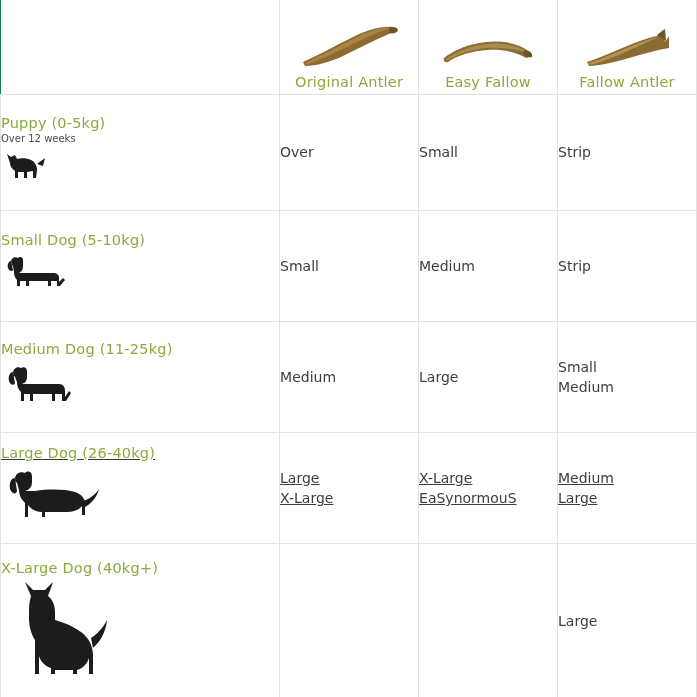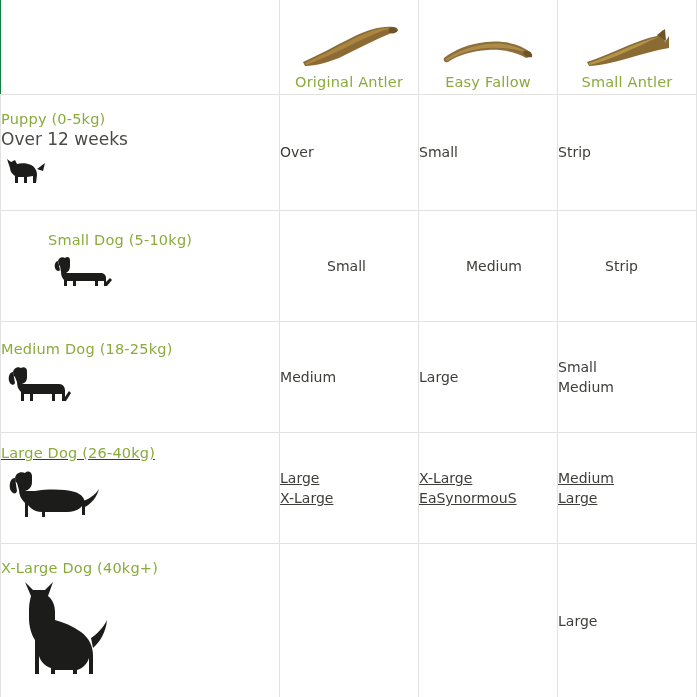--- a/index.html
+++ b/index.html
@@ -77,42 +77,42 @@
     margin-left: 28px;
   }
   .size-title {
     font-size: 14.5px;
     color: #8aab3c;
     letter-spacing: 0.2px;
     margin-bottom: 2px;
     white-space: nowrap;
   }
   .size-sub {
-    font-size: 17px;
+    font-size: 10px;
     color: #4a4a46;
     margin-bottom: 4px;
     white-space: nowrap;
   }
   .dog-silhouette {
     margin-top: 4px;
   }
 
   
   td.val-cell {
     padding: 0 0 0 14px;
     vertical-align: middle;
     font-size: 14px;
     color: #3d3d39;
     line-height: 1.45;
   }
   .val-line { white-space: nowrap; }
 
   
   tr.r-puppy  td { height: 115px; }
-  tr.r-small  td { height: 110px; padding-left: 47px; }
+  tr.r-small  td { height: 110px; }
   tr.r-medium td { height: 110px; }
   tr.r-large  td { height: 110px; text-decoration: underline; }
   tr.r-xlarge td { height: 155px; }
 
   .left-edge { border-left: none; }
   .right-edge { border-right: none; }
 </style>
 </head>
 <body>
 
@@ -159,21 +159,21 @@
 
         <td class="right-edge">
           <div class="prod-head">
             <div class="prod-img">
               <svg width="100" height="46" viewBox="0 0 100 46" aria-hidden="true">
                 <path d="M10 40 C22 36, 36 30, 50 24 C60 20, 70 16, 80 14 L86 8 L88 20 L92 14 L92 26 C80 28, 66 32, 52 36 C38 40, 22 44, 12 44 Z" fill="#8a6b34"></path>
                 <path d="M12 41 C24 37, 38 31, 52 25 C62 21, 72 17, 82 15 C70 20, 56 27, 42 33 C30 38, 18 42, 12 43 Z" fill="#b39249"></path>
                 <path d="M80 13 L88 7 L89 19 Z" fill="#6e5429"></path>
               </svg>
             </div>
-            <div class="prod-name">Small Antler</div>
+            <div class="prod-name">Fallow Antler</div>
           </div>
         </td>
       </tr>
 
       <tr class="r-puppy">
         <td class="size-cell left-edge">
           <div class="size-title">Puppy (0-5kg)</div>
           <div class="size-sub">Over 12 weeks</div>
           <div class="dog-silhouette">
             <svg width="48" height="38" viewBox="0 0 48 38" aria-hidden="true">
@@ -207,21 +207,21 @@
         <td class="val-cell">
           <div class="val-line">Medium</div>
         </td>
         <td class="val-cell right-edge">
           <div class="val-line">Strip</div>
         </td>
       </tr>
 
       <tr class="r-medium">
         <td class="size-cell left-edge">
-          <div class="size-title">Medium Dog (18-25kg)</div>
+          <div class="size-title">Medium Dog (11-25kg)</div>
           <div class="dog-silhouette">
             <svg width="76" height="48" viewBox="0 0 76 48" aria-hidden="true">
               <path d="M12 12 C12 8, 16 5, 20 7 C23 5, 26 7, 26 10 L26 16 C26 20, 24 22, 21 23 L30 23 C40 23, 52 23, 58 23 C62 23, 64 26, 64 30 L64 36 L68 30 L70 32 L65 40 L61 40 L61 33 L54 33 L54 40 L51 40 L51 33 L32 33 L32 40 L29 40 L29 33 L23 33 L23 40 L20 40 L20 31 C17 28, 16 25, 16 21 L14 16 C13 15, 12 14, 12 12 Z M12 11 C9 11, 7 15, 8 20 C9 24, 13 25, 14 22 Z" fill="#1c1c1a"></path>
             </svg>
           </div>
         </td>
         <td class="val-cell">
           <div class="val-line">Medium</div>
         </td>
         <td class="val-cell">

